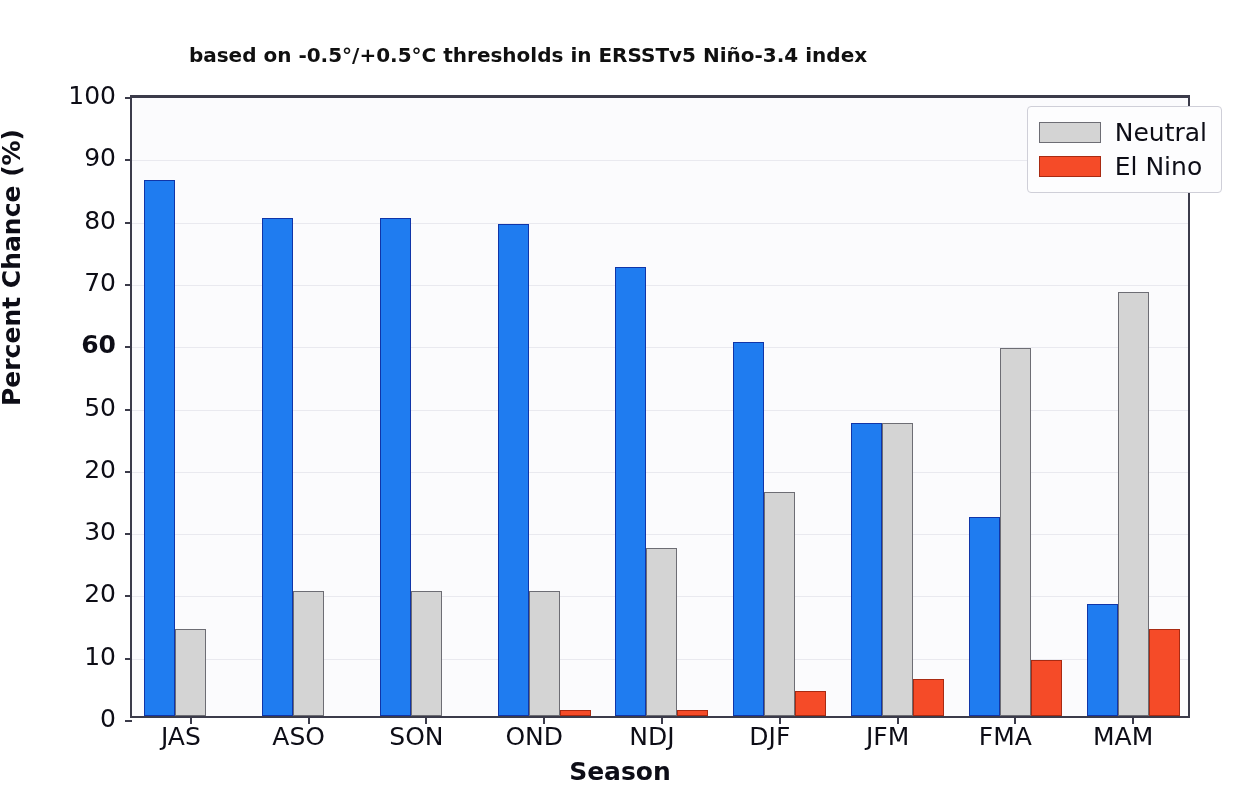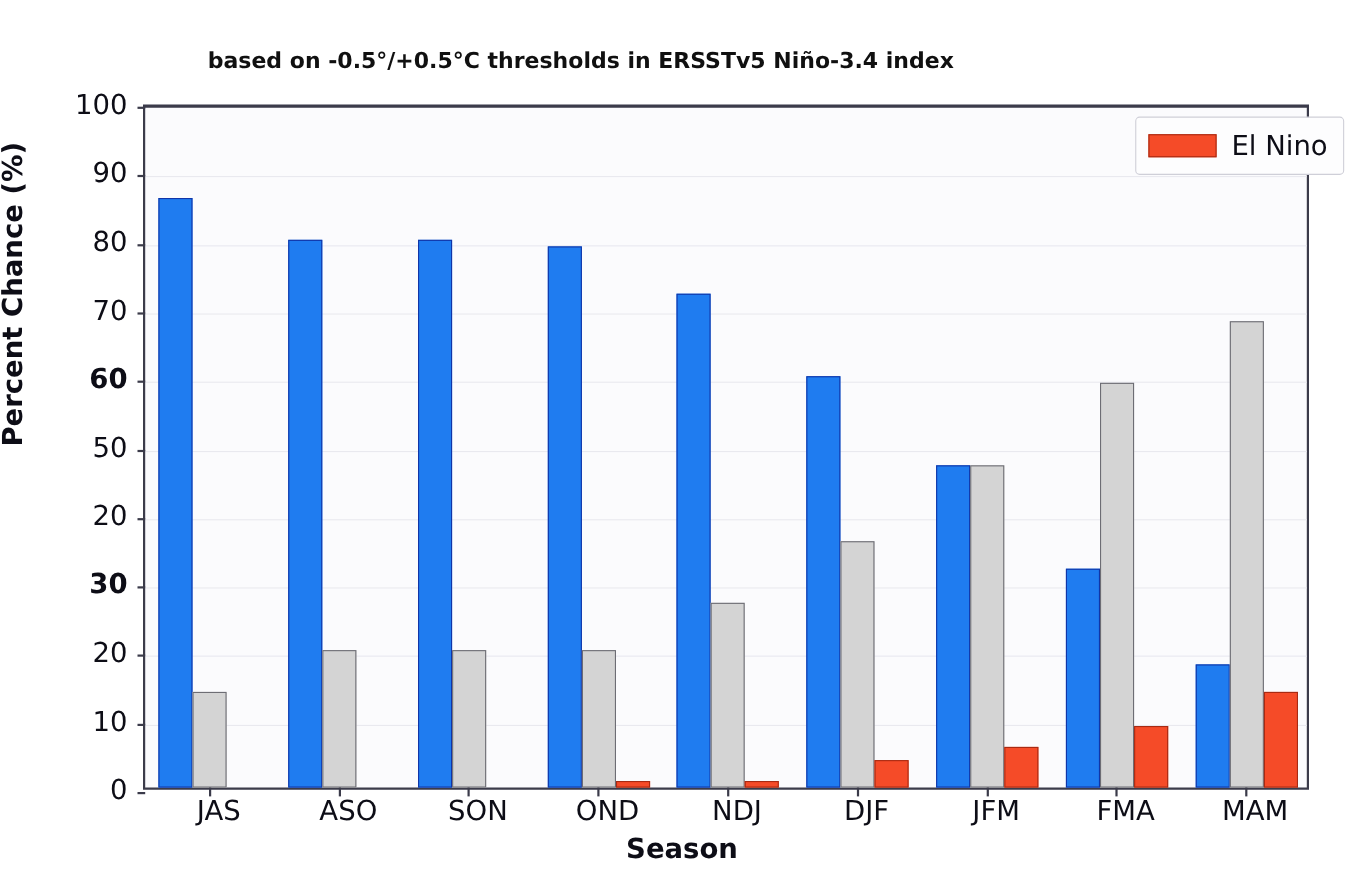--- a/index.html
+++ b/index.html
@@ -96,21 +96,21 @@
   .bar.elnino  { background: #f54b28; border-color: #a82a12; }
 
   
   #xticks { position: absolute; left: 0; bottom: -9px; width: 100%; height: 9px; }
   #xticks .xt {
     position: absolute;
     width: 2px; height: 8px;
     background: #3b3b4a;
     transform: translateX(-1px);
   }
-  #xlabels { position: absolute; left: 140px; top: 722px; width: 1060px; height: 40px; }
+  #xlabels { position: absolute; left: 122px; top: 722px; width: 1060px; height: 40px; }
   #xlabels .xl {
     position: absolute;
     top: 0;
     font-size: 25px;
     color: #0d0d16;
     transform: translateX(-50%);
     white-space: nowrap;
   }
   #xtitle {
     position: absolute;
@@ -154,21 +154,21 @@
 <body>
 
 <div id="figure">
 
   <div id="subtitle">based on -0.5°/+0.5°C thresholds in ERSSTv5 Niño-3.4 index</div>
 
   <div id="ylabels">
       <div class="yl" style="top: 718px;">0</div>
       <div class="yl" style="top: 655.7px;">10</div>
       <div class="yl" style="top: 593.4px;">20</div>
-      <div class="yl" style="top: 531.1px; font-weight: bold;">30</div>
+      <div class="yl" style="top: 531.1px;">30</div>
       <div class="yl" style="top: 468.8px;">20</div>
       <div class="yl" style="top: 406.5px;">50</div>
       <div class="yl" style="top: 344.2px; font-weight: bold;">60</div>
       <div class="yl" style="top: 281.9px;">70</div>
       <div class="yl" style="top: 219.6px;">80</div>
       <div class="yl" style="top: 157.3px;">90</div>
       <div class="yl" style="top: 95px;">100</div>
     </div>
   <div id="ytitle">Percent Chance (%)</div>
 
@@ -262,18 +262,22 @@
       <div class="xl" style="left: 530px;">NDJ</div>
       <div class="xl" style="left: 647.778px;">DJF</div>
       <div class="xl" style="left: 765.556px;">JFM</div>
       <div class="xl" style="left: 883.333px;">FMA</div>
       <div class="xl" style="left: 1001.11px;">MAM</div>
     </div>
   <div id="xtitle">Season</div>
 
   <div id="legend">
       <div class="legrow">
+        <div class="swatch neutral"></div>
+        <div class="legtext">Neutral</div>
+      </div>
+      <div class="legrow">
         <div class="swatch elnino"></div>
         <div class="legtext">El Nino</div>
       </div>
     </div>
 
 </div>
 
 </body></html>

